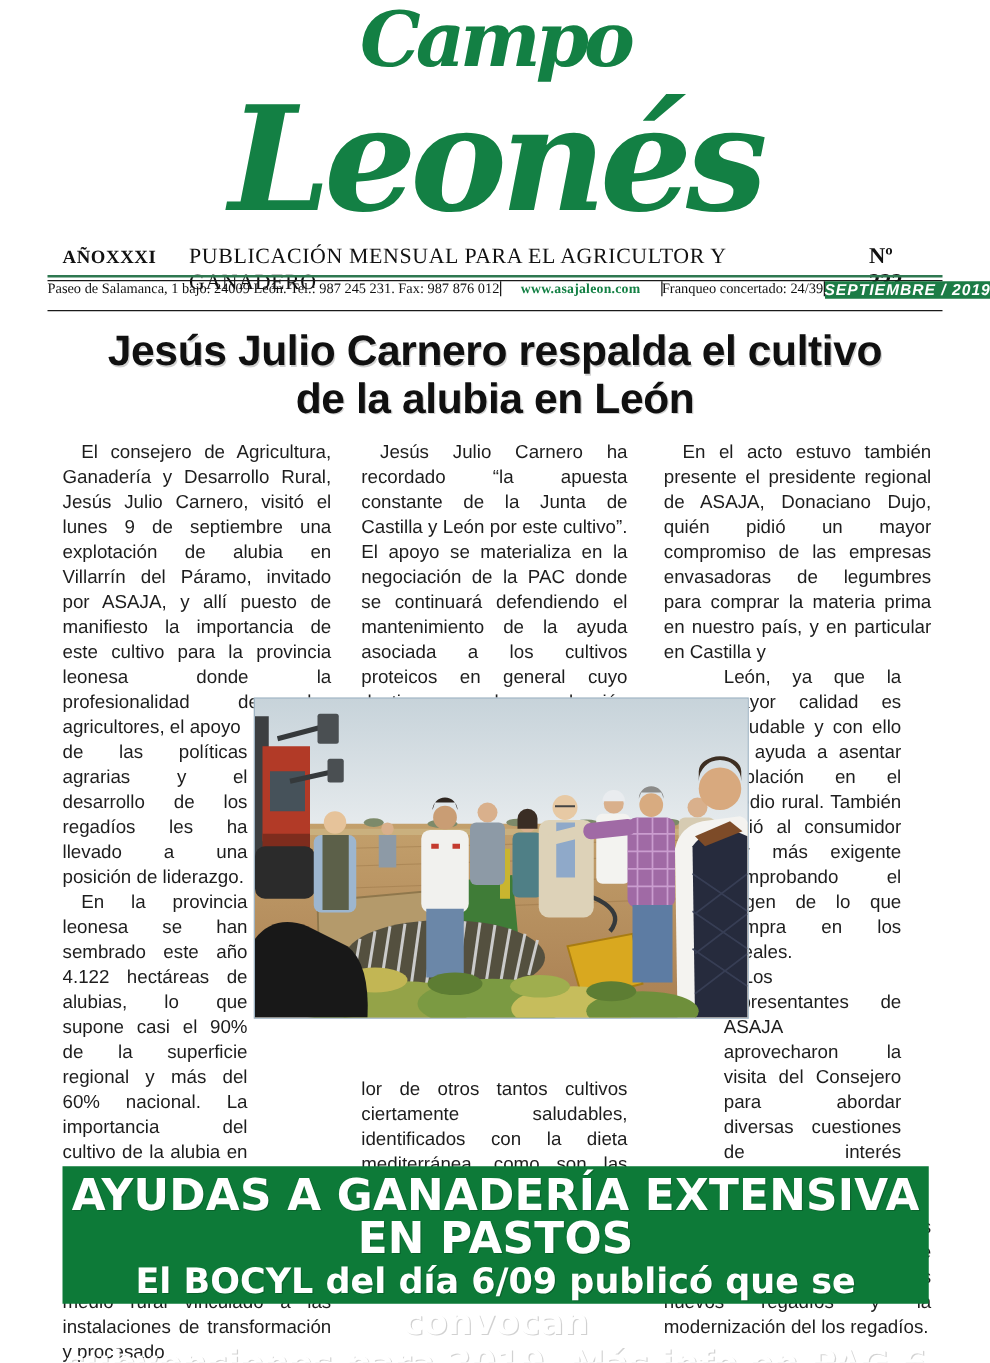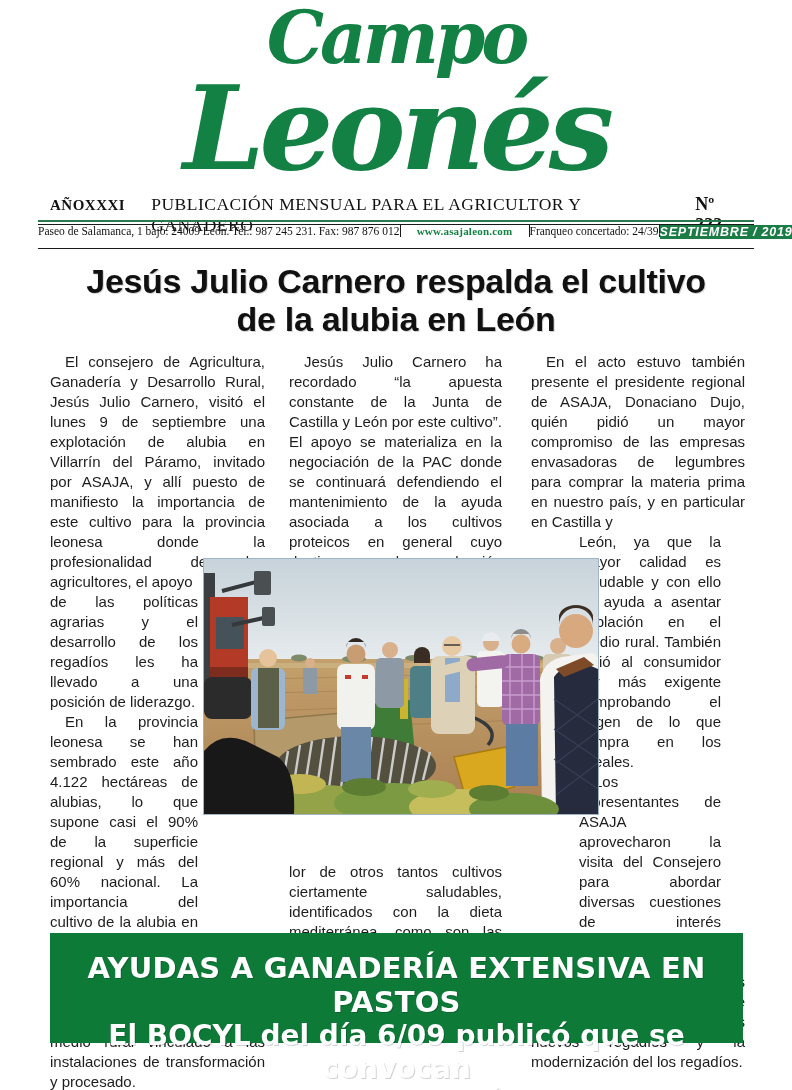--- a/index.html
+++ b/index.html
@@ -3,21 +3,21 @@
 <meta charset="utf-8">
 <style>
   html,body{margin:0;padding:0;background:#ffffff;}
   .page{position:relative;width:792px;height:1090px;background:#fff;margin:0 auto;
         font-family:"Liberation Sans",sans-serif;overflow:hidden;}
 
   
   .masthead-line{position:absolute;left:0;width:100%;text-align:center;
         font-family:"DejaVu Serif",serif;font-style:italic;font-weight:bold;
         color:#138044;white-space:nowrap;}
-  .masthead-line.l1{top:2px;font-size:72px;line-height:1;letter-spacing:-4px;}
+  .masthead-line.l1{top:2px;font-size:61px;line-height:1;letter-spacing:-4px;}
   .masthead-line.l2{top:70px;font-size:116px;line-height:1;letter-spacing:-5px;}
 
   .subtitle-row{position:absolute;left:50px;top:194px;width:694px;
         display:flex;justify-content:space-between;align-items:baseline;
         font-family:"Liberation Serif",serif;color:#111;gap:26px;}
   .year-label{font-weight:bold;font-size:15px;letter-spacing:.5px;}
   .subtitle{font-size:17.5px;letter-spacing:.5px;}
   .issue-number{font-weight:bold;font-size:18px;}
 
   .green-rule{position:absolute;left:38px;top:220px;width:716px;height:2px;background:#2e7850;}
@@ -57,21 +57,21 @@
   
   .photo-frame{position:absolute;left:203px;top:558px;width:394px;height:255px;
         border:1px solid #9fb4c4;background:#dfe5e8;}
   .photo-frame svg{display:block;}
 
   
   .banner{position:absolute;left:50px;top:933px;width:693px;height:110px;
         background:#0d7a38;color:#fff;text-align:center;
         font-family:"DejaVu Sans",sans-serif;font-weight:bold;
         text-shadow:1px 1px 0 rgba(0,0,0,.18);}
-  .banner .b1{padding-top:18px;font-size:29px;line-height:34px;letter-spacing:.2px;}
+  .banner .b1{padding-top:7px;font-size:35px;line-height:34px;letter-spacing:.2px;}
   .banner .b2,.banner .b3{font-size:28px;line-height:33px;}
 </style>
 </head>
 <body>
 
 <div class="page">
 
   <div class="masthead-line l1">Campo</div>
   <div class="masthead-line l2">Leonés</div>
 

